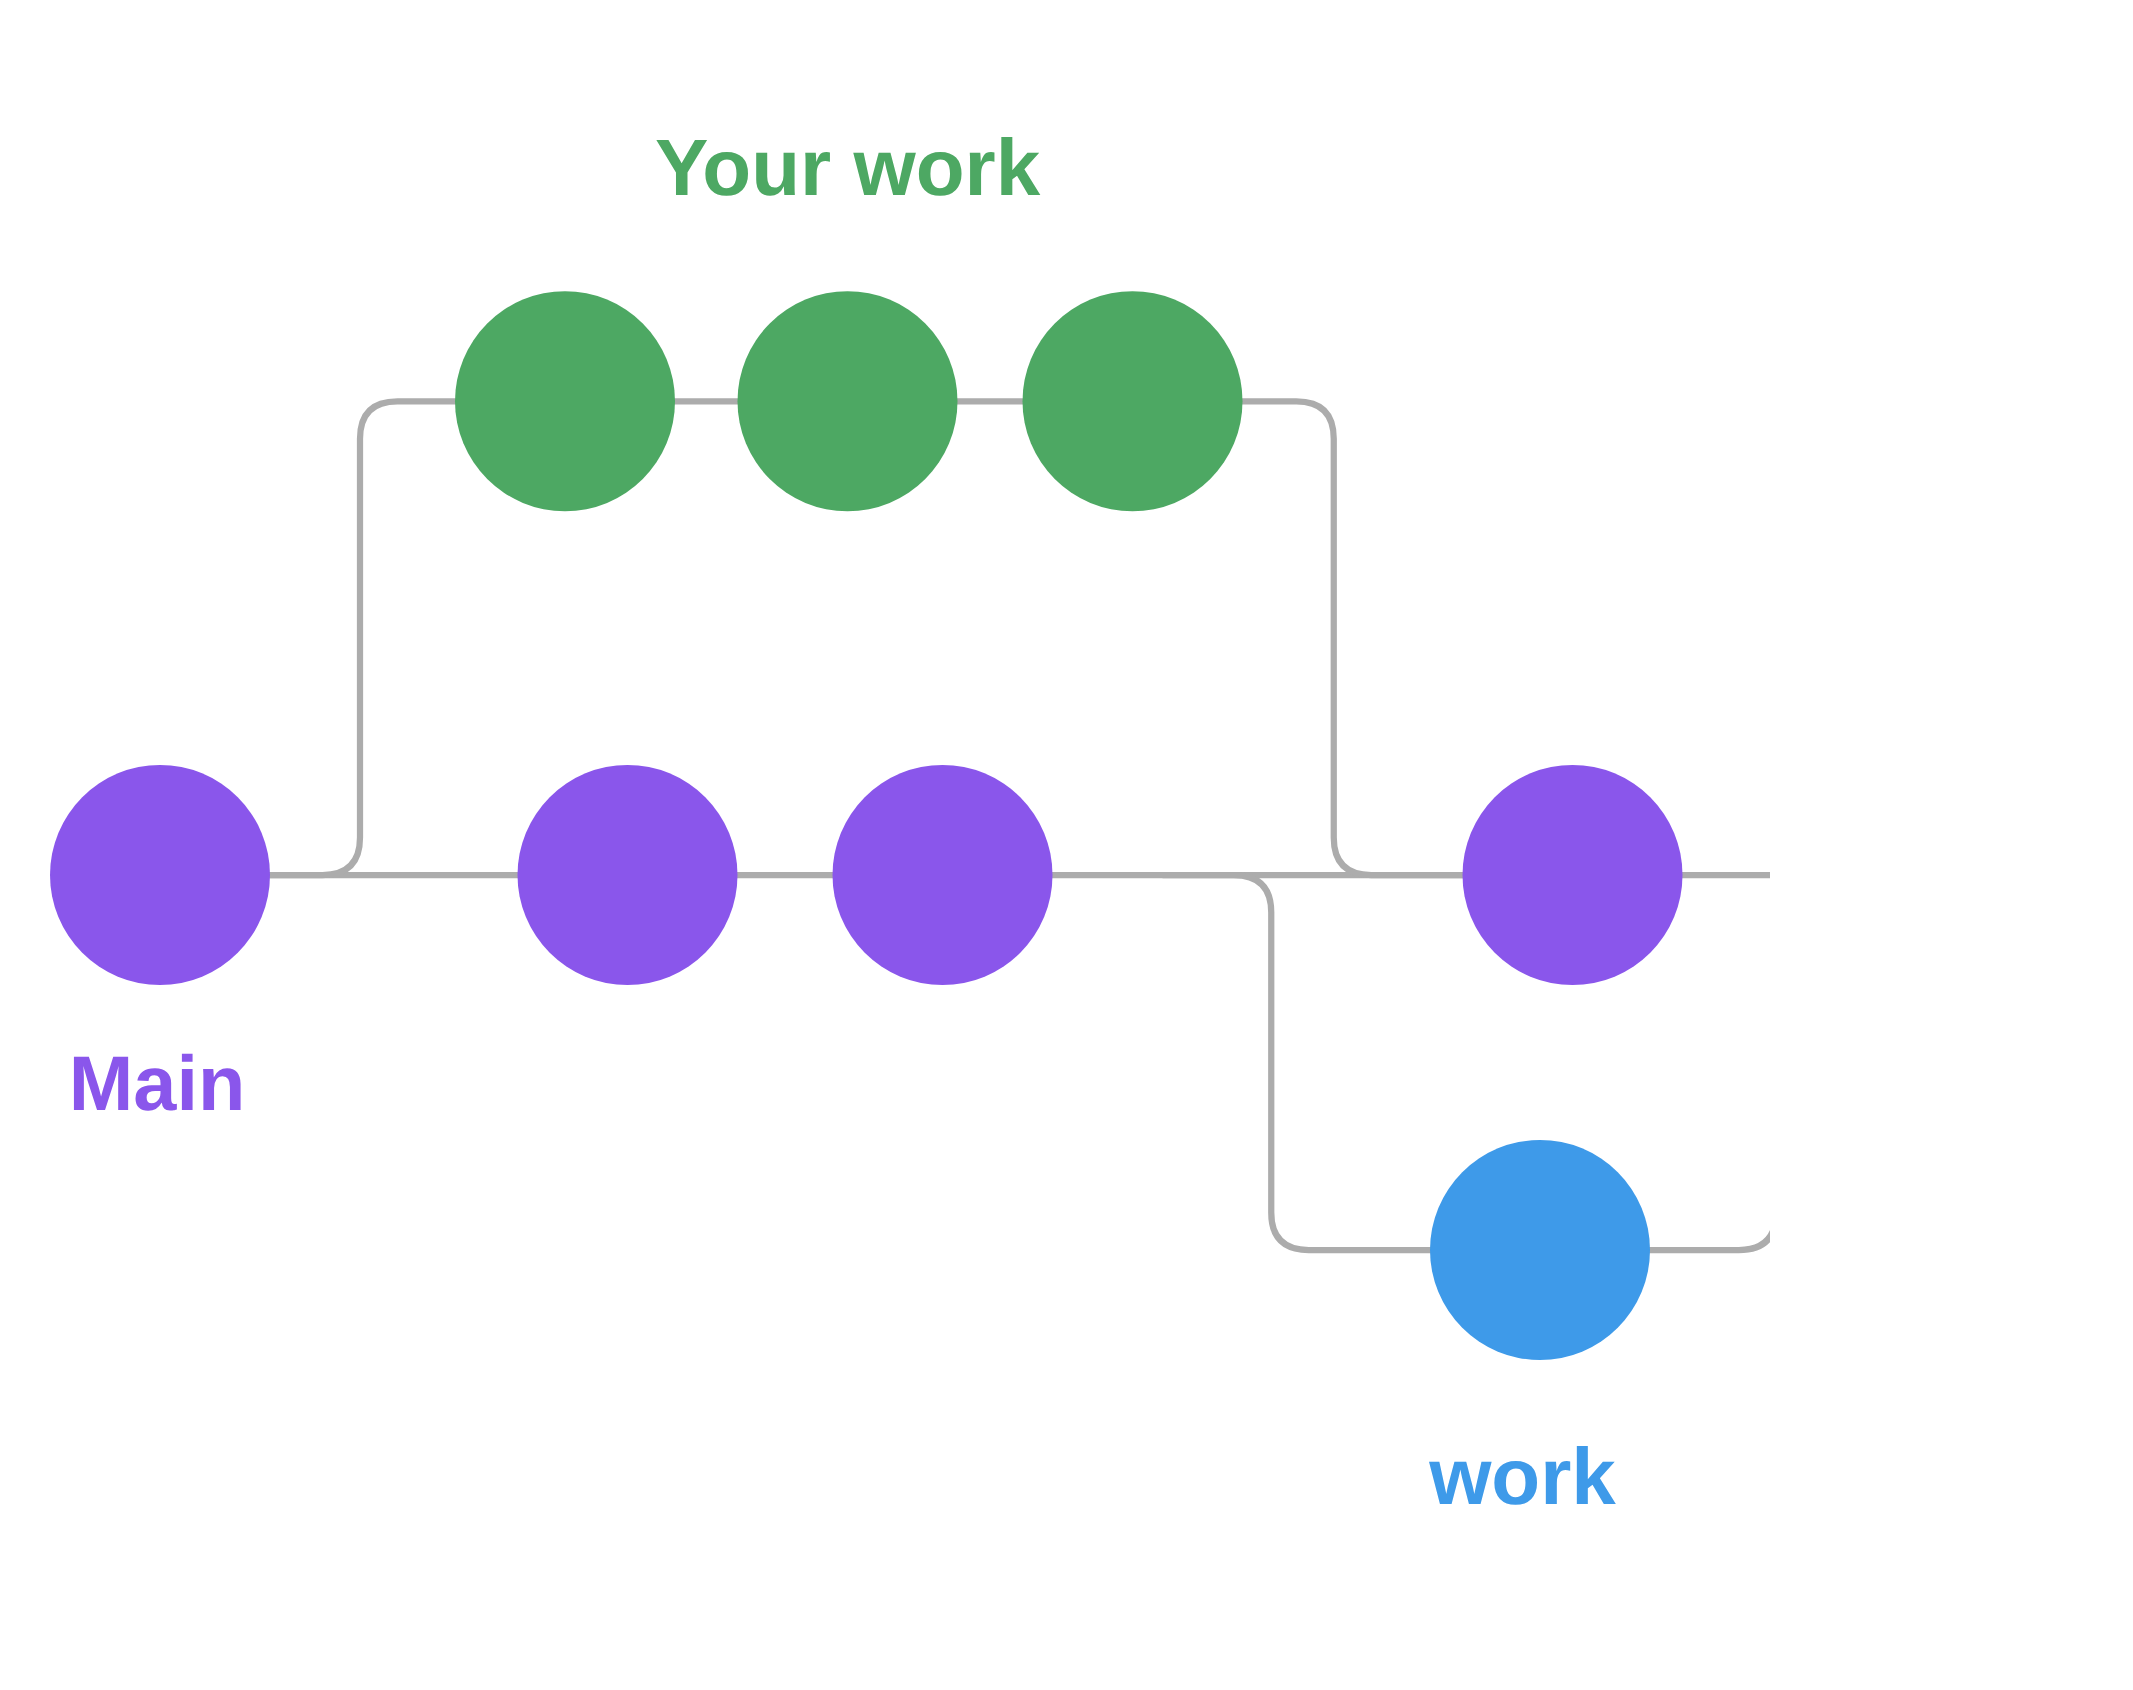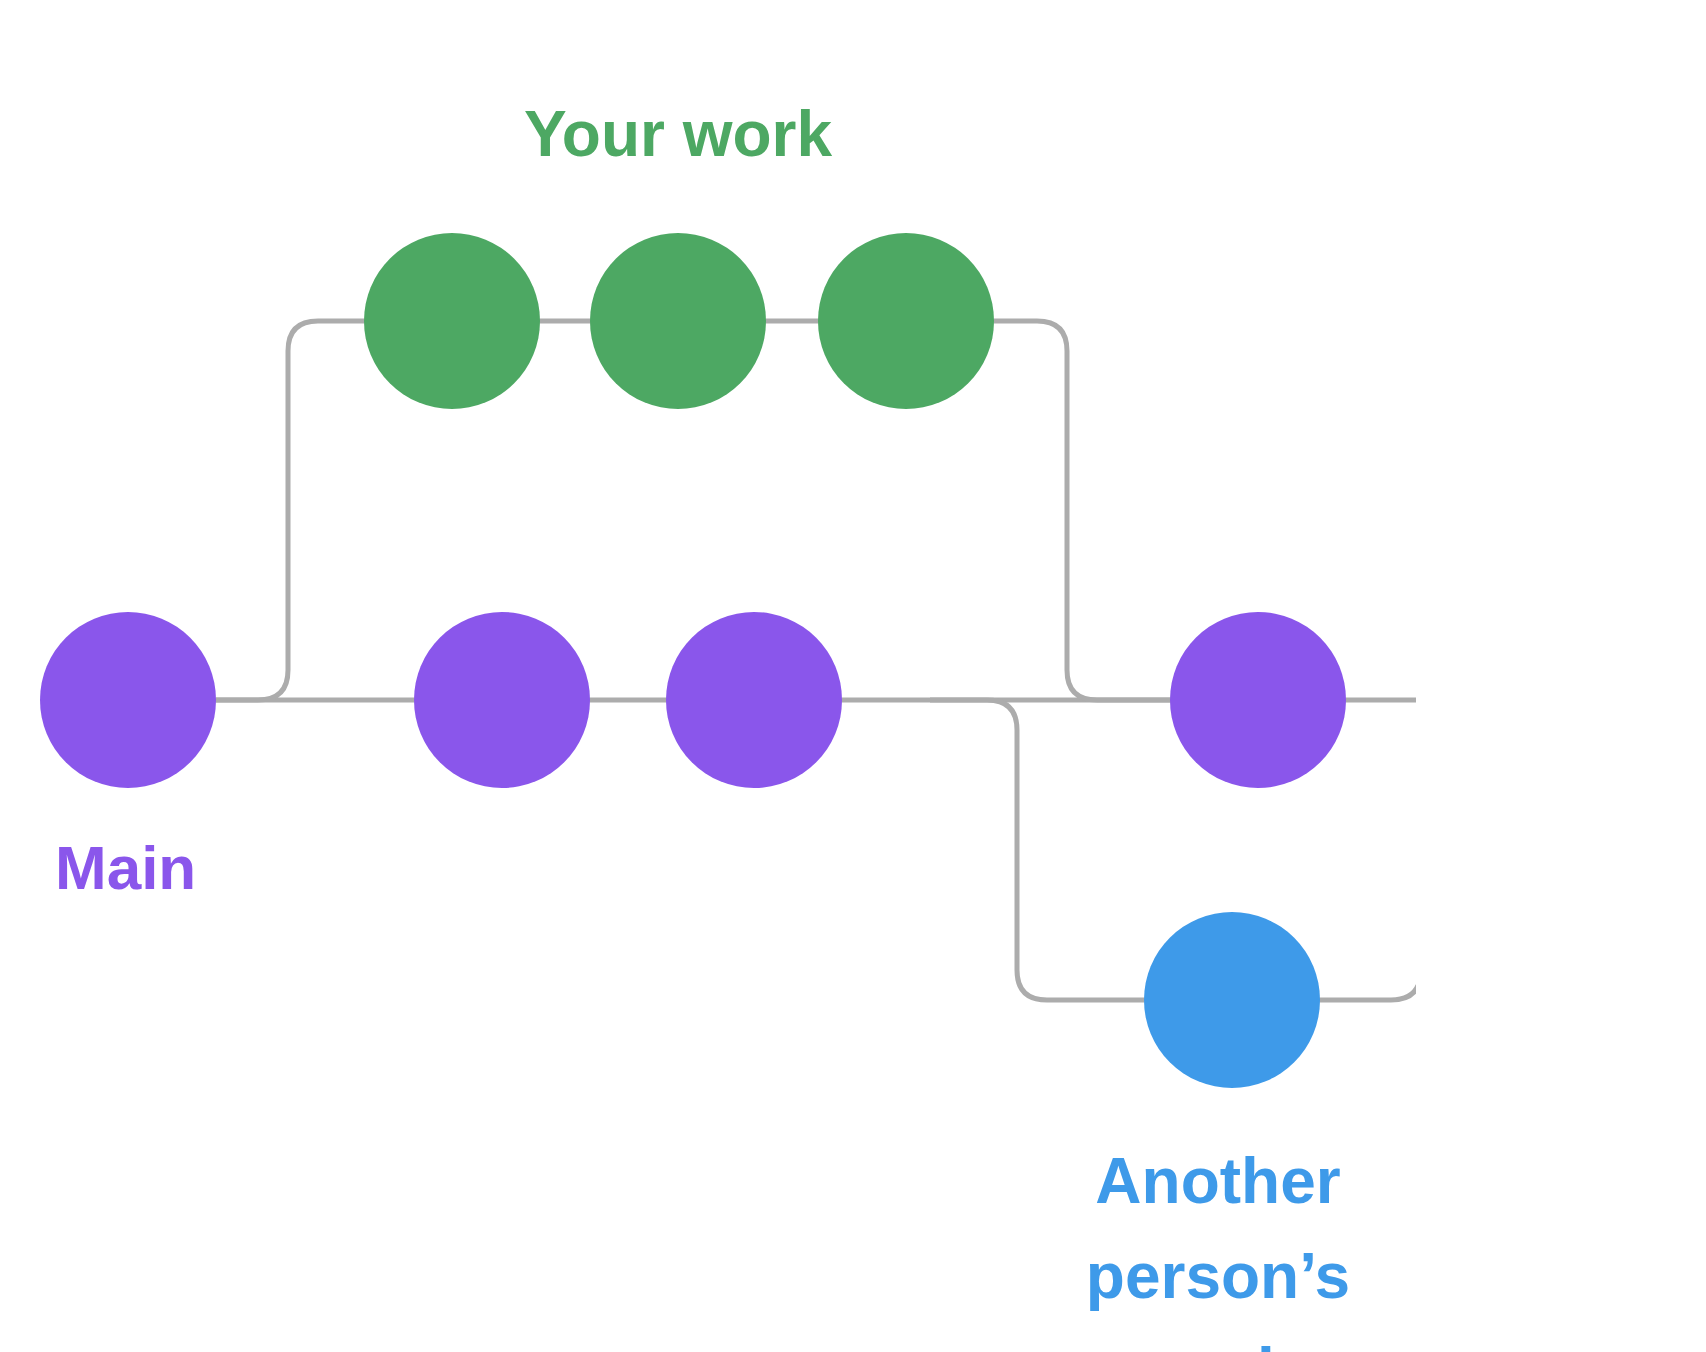--- a/index.html
+++ b/index.html
@@ -52,17 +52,16 @@
       <circle cx="678" cy="321" r="88" fill="#4DA863"></circle>
       <circle cx="906" cy="321" r="88" fill="#4DA863"></circle>
       <circle cx="1232" cy="1000" r="88" fill="#3E9AE9"></circle>
     </svg>
 
   <div class="lane-label centered" id="label-your-work" style="left: 678px; top: 97px; color: rgb(77, 168, 99); font-size: 64px;">Your work</div>
 
   <div class="lane-label" id="label-main" style="left: 55px; top: 832px; color: rgb(138, 86, 235); font-size: 62px;">Main</div>
 
   <div class="lane-label centered two-line" id="label-another-person" style="left: 1218px; top: 1134px; color: rgb(62, 154, 233); font-size: 64px; line-height: 95px;">
-    <div>Another person’s</div>
     <div>work</div>
   </div>
 
 </div>
 
 </body></html>

